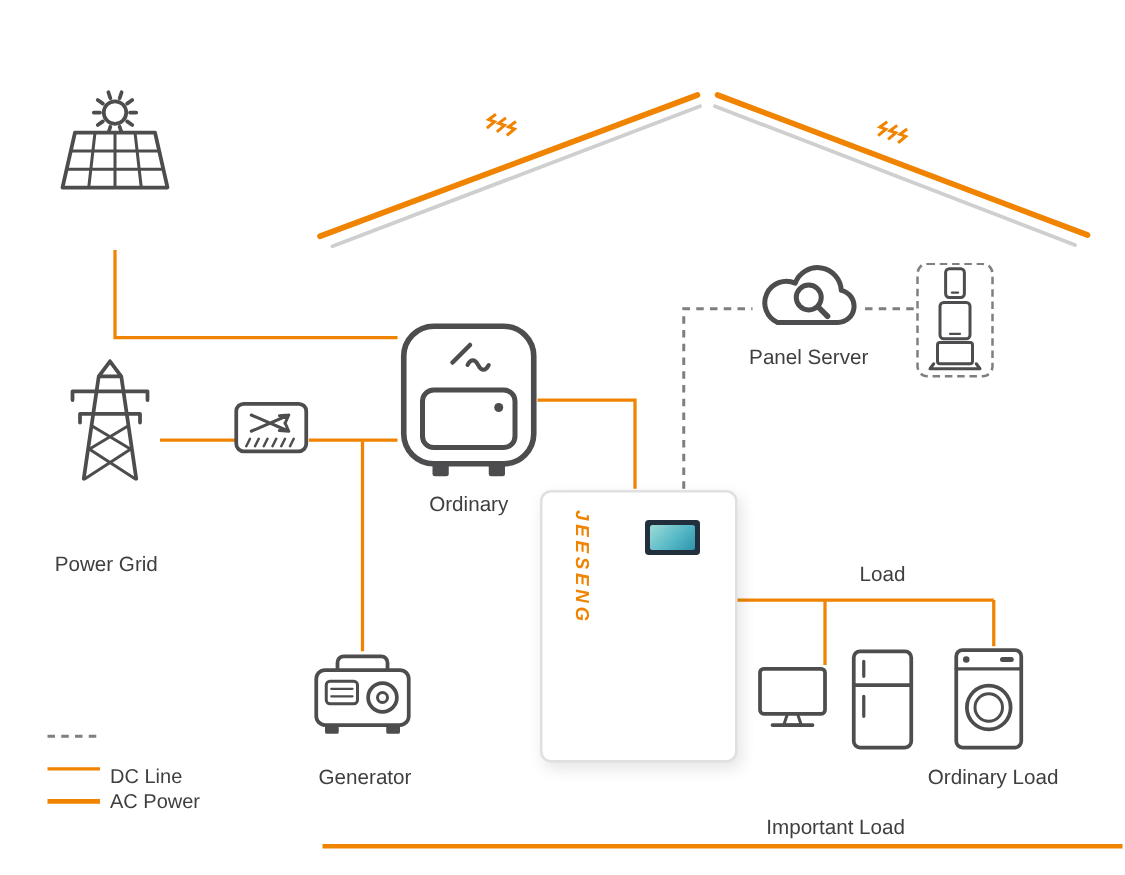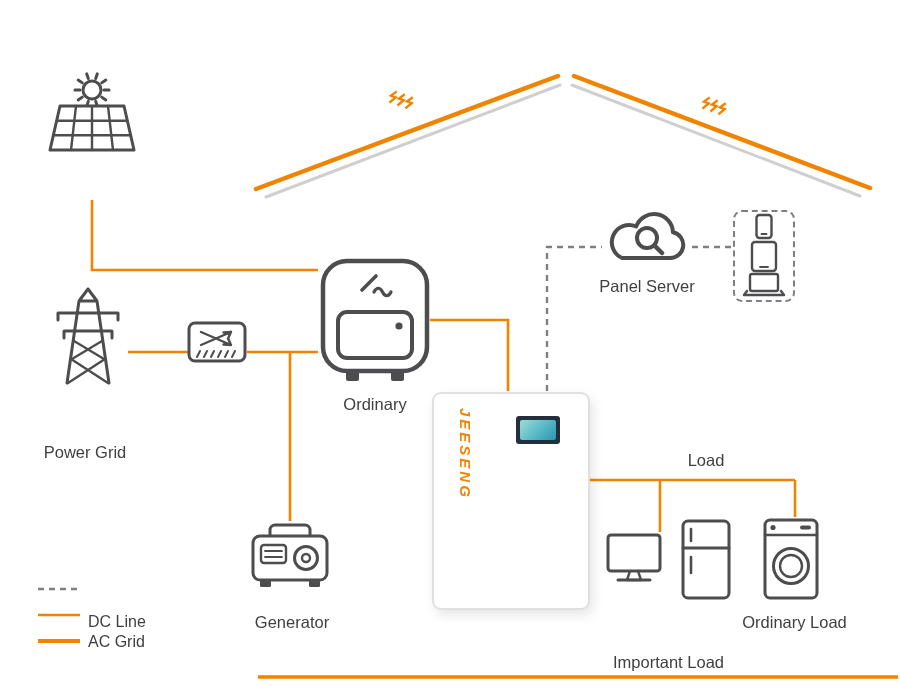--- a/index.html
+++ b/index.html
@@ -192,15 +192,15 @@
 
   <div class="label" style="left:242px; top:613px; width:100px;">Generator</div>
 
   <div class="label" style="left:658px; top:451px; width:96px;">Load</div>
 
   <div class="label" style="left:596px; top:613px; width:145px;margin-top:40px;">Important Load</div>
 
   <div class="label" style="left:722px; top:613px; width:145px;">Ordinary Load</div>
 
   <div class="legend-label" style="left:88px; top:580px;margin-top:32px;">DC Line</div>
-  <div class="legend-label" style="left:88px; top:632px;">AC Grid</div>
+  <div class="legend-label" style="left:88px; top:632px;">AC Power</div>
 
 </div>
 
 </body></html>

